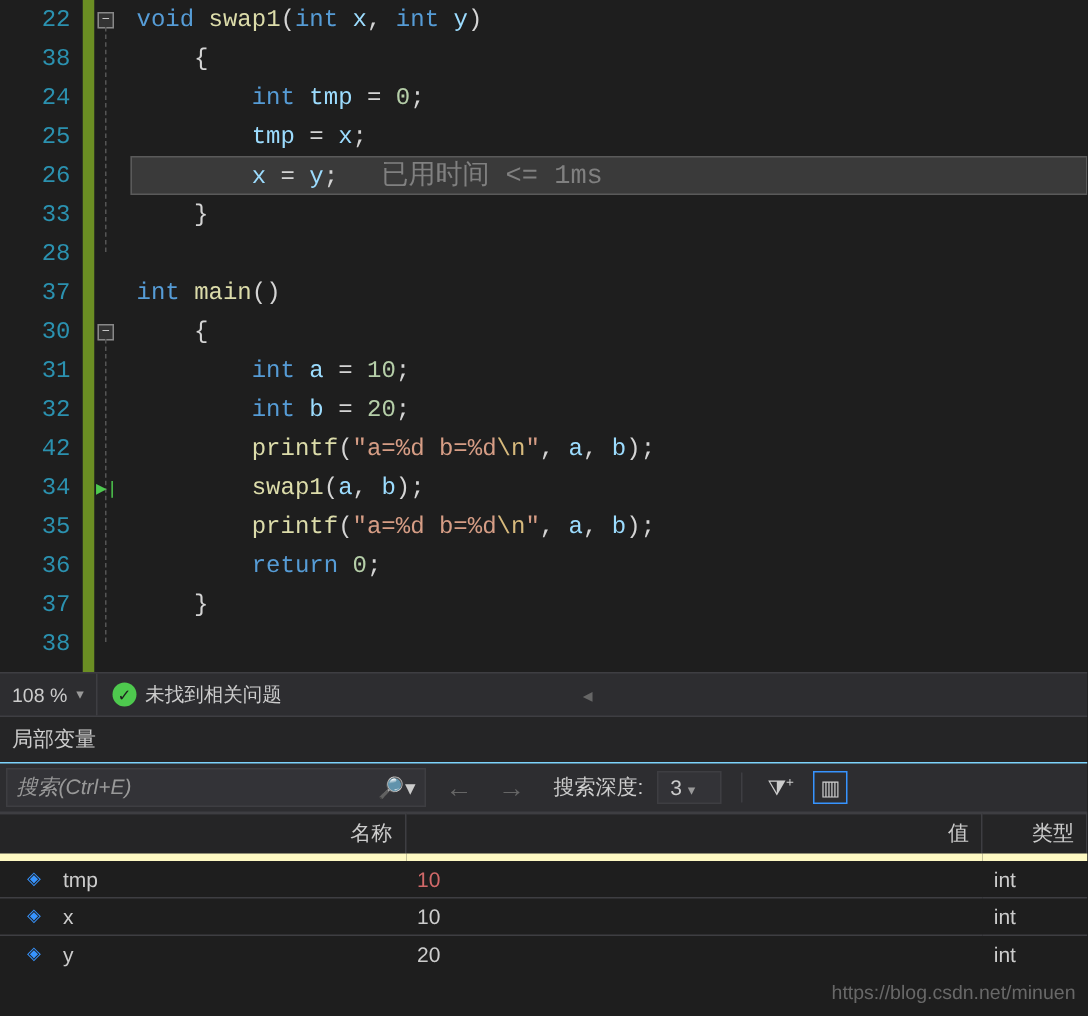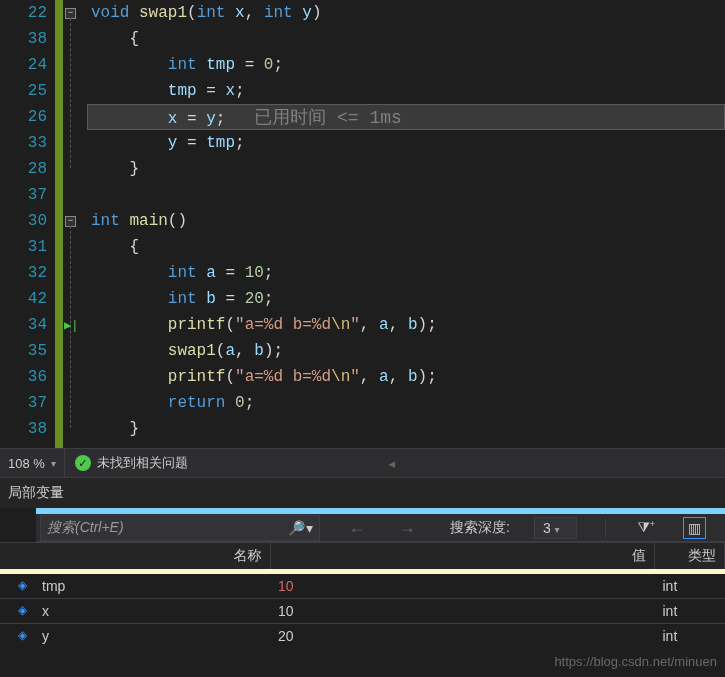--- a/index.html
+++ b/index.html
@@ -126,26 +126,25 @@
     font-size: 14px;
     color: #ccc;
     padding: 6px 8px;
     background: #252526;
   }
   .panel-toolbar {
     display: flex;
     align-items: center;
     height: 34px;
     background: #2d2d30;
-    border-top: 6px solid #7dd3fc;
+    border-top: 1px solid #7dd3fc;
     border-bottom: 1px solid #3e3e42;
     font-family: "Segoe UI","Microsoft YaHei",sans-serif;
     padding: 0 4px;
-    gap: 24px;
-    margin-left: 36px;
+    gap: 9px;
   }
   .search-box {
     flex: 0 0 280px;
     display: flex;
     align-items: center;
     background: #333337;
     border: 1px solid #3e3e42;
     height: 26px;
     padding: 0 6px;
     color: #999;
@@ -255,21 +254,20 @@
       <div class="fold-box" style="top: 216px;">−</div>
       <div class="fold-line" style="top: 226px; height: 202px;"></div>
       <div class="play-green" style="top: 318px;">▶|</div>
     </div>
   <div class="code" id="code-area">
       <div class="line"><span class="kw">void</span><span class="op"> </span><span class="fn">swap1</span><span class="pn">(</span><span class="kw">int</span><span class="op"> </span><span class="id">x</span><span class="pn">,</span><span class="op"> </span><span class="kw">int</span><span class="op"> </span><span class="id">y</span><span class="pn">)</span></div>
       <div class="line">    <span class="pn">{</span></div>
       <div class="line">        <span class="kw">int</span><span class="op"> </span><span class="id">tmp</span><span class="op"> = </span><span class="num">0</span><span class="pn">;</span></div>
       <div class="line">        <span class="id">tmp</span><span class="op"> = </span><span class="id">x</span><span class="pn">;</span></div>
       <div class="line current">        <span class="id">x</span><span class="op"> = </span><span class="id">y</span><span class="pn">;</span><span class="op">   </span><span class="hint">已用时间 &lt;= 1ms</span></div>
-      <div class="line">        <span class="id">y</span><span class="op"> = </span><span class="id">tmp</span><span class="pn">;</span></div>
       <div class="line">    <span class="pn">}</span></div>
       <div class="line"></div>
       <div class="line"><span class="kw">int</span><span class="op"> </span><span class="fn">main</span><span class="pn">()</span></div>
       <div class="line">    <span class="pn">{</span></div>
       <div class="line">        <span class="kw">int</span><span class="op"> </span><span class="id">a</span><span class="op"> = </span><span class="num">10</span><span class="pn">;</span></div>
       <div class="line">        <span class="kw">int</span><span class="op"> </span><span class="id">b</span><span class="op"> = </span><span class="num">20</span><span class="pn">;</span></div>
       <div class="line">        <span class="fn">printf</span><span class="pn">(</span><span class="str">"a=%d b=%d</span><span class="esc">\n</span><span class="str">"</span><span class="pn">,</span><span class="op"> </span><span class="id">a</span><span class="pn">,</span><span class="op"> </span><span class="id">b</span><span class="pn">)</span><span class="pn">;</span></div>
       <div class="line">        <span class="fn">swap1</span><span class="pn">(</span><span class="id">a</span><span class="pn">,</span><span class="op"> </span><span class="id">b</span><span class="pn">)</span><span class="pn">;</span></div>
       <div class="line">        <span class="fn">printf</span><span class="pn">(</span><span class="str">"a=%d b=%d</span><span class="esc">\n</span><span class="str">"</span><span class="pn">,</span><span class="op"> </span><span class="id">a</span><span class="pn">,</span><span class="op"> </span><span class="id">b</span><span class="pn">)</span><span class="pn">;</span></div>
       <div class="line">        <span class="kw">return</span><span class="op"> </span><span class="num">0</span><span class="pn">;</span></div>

